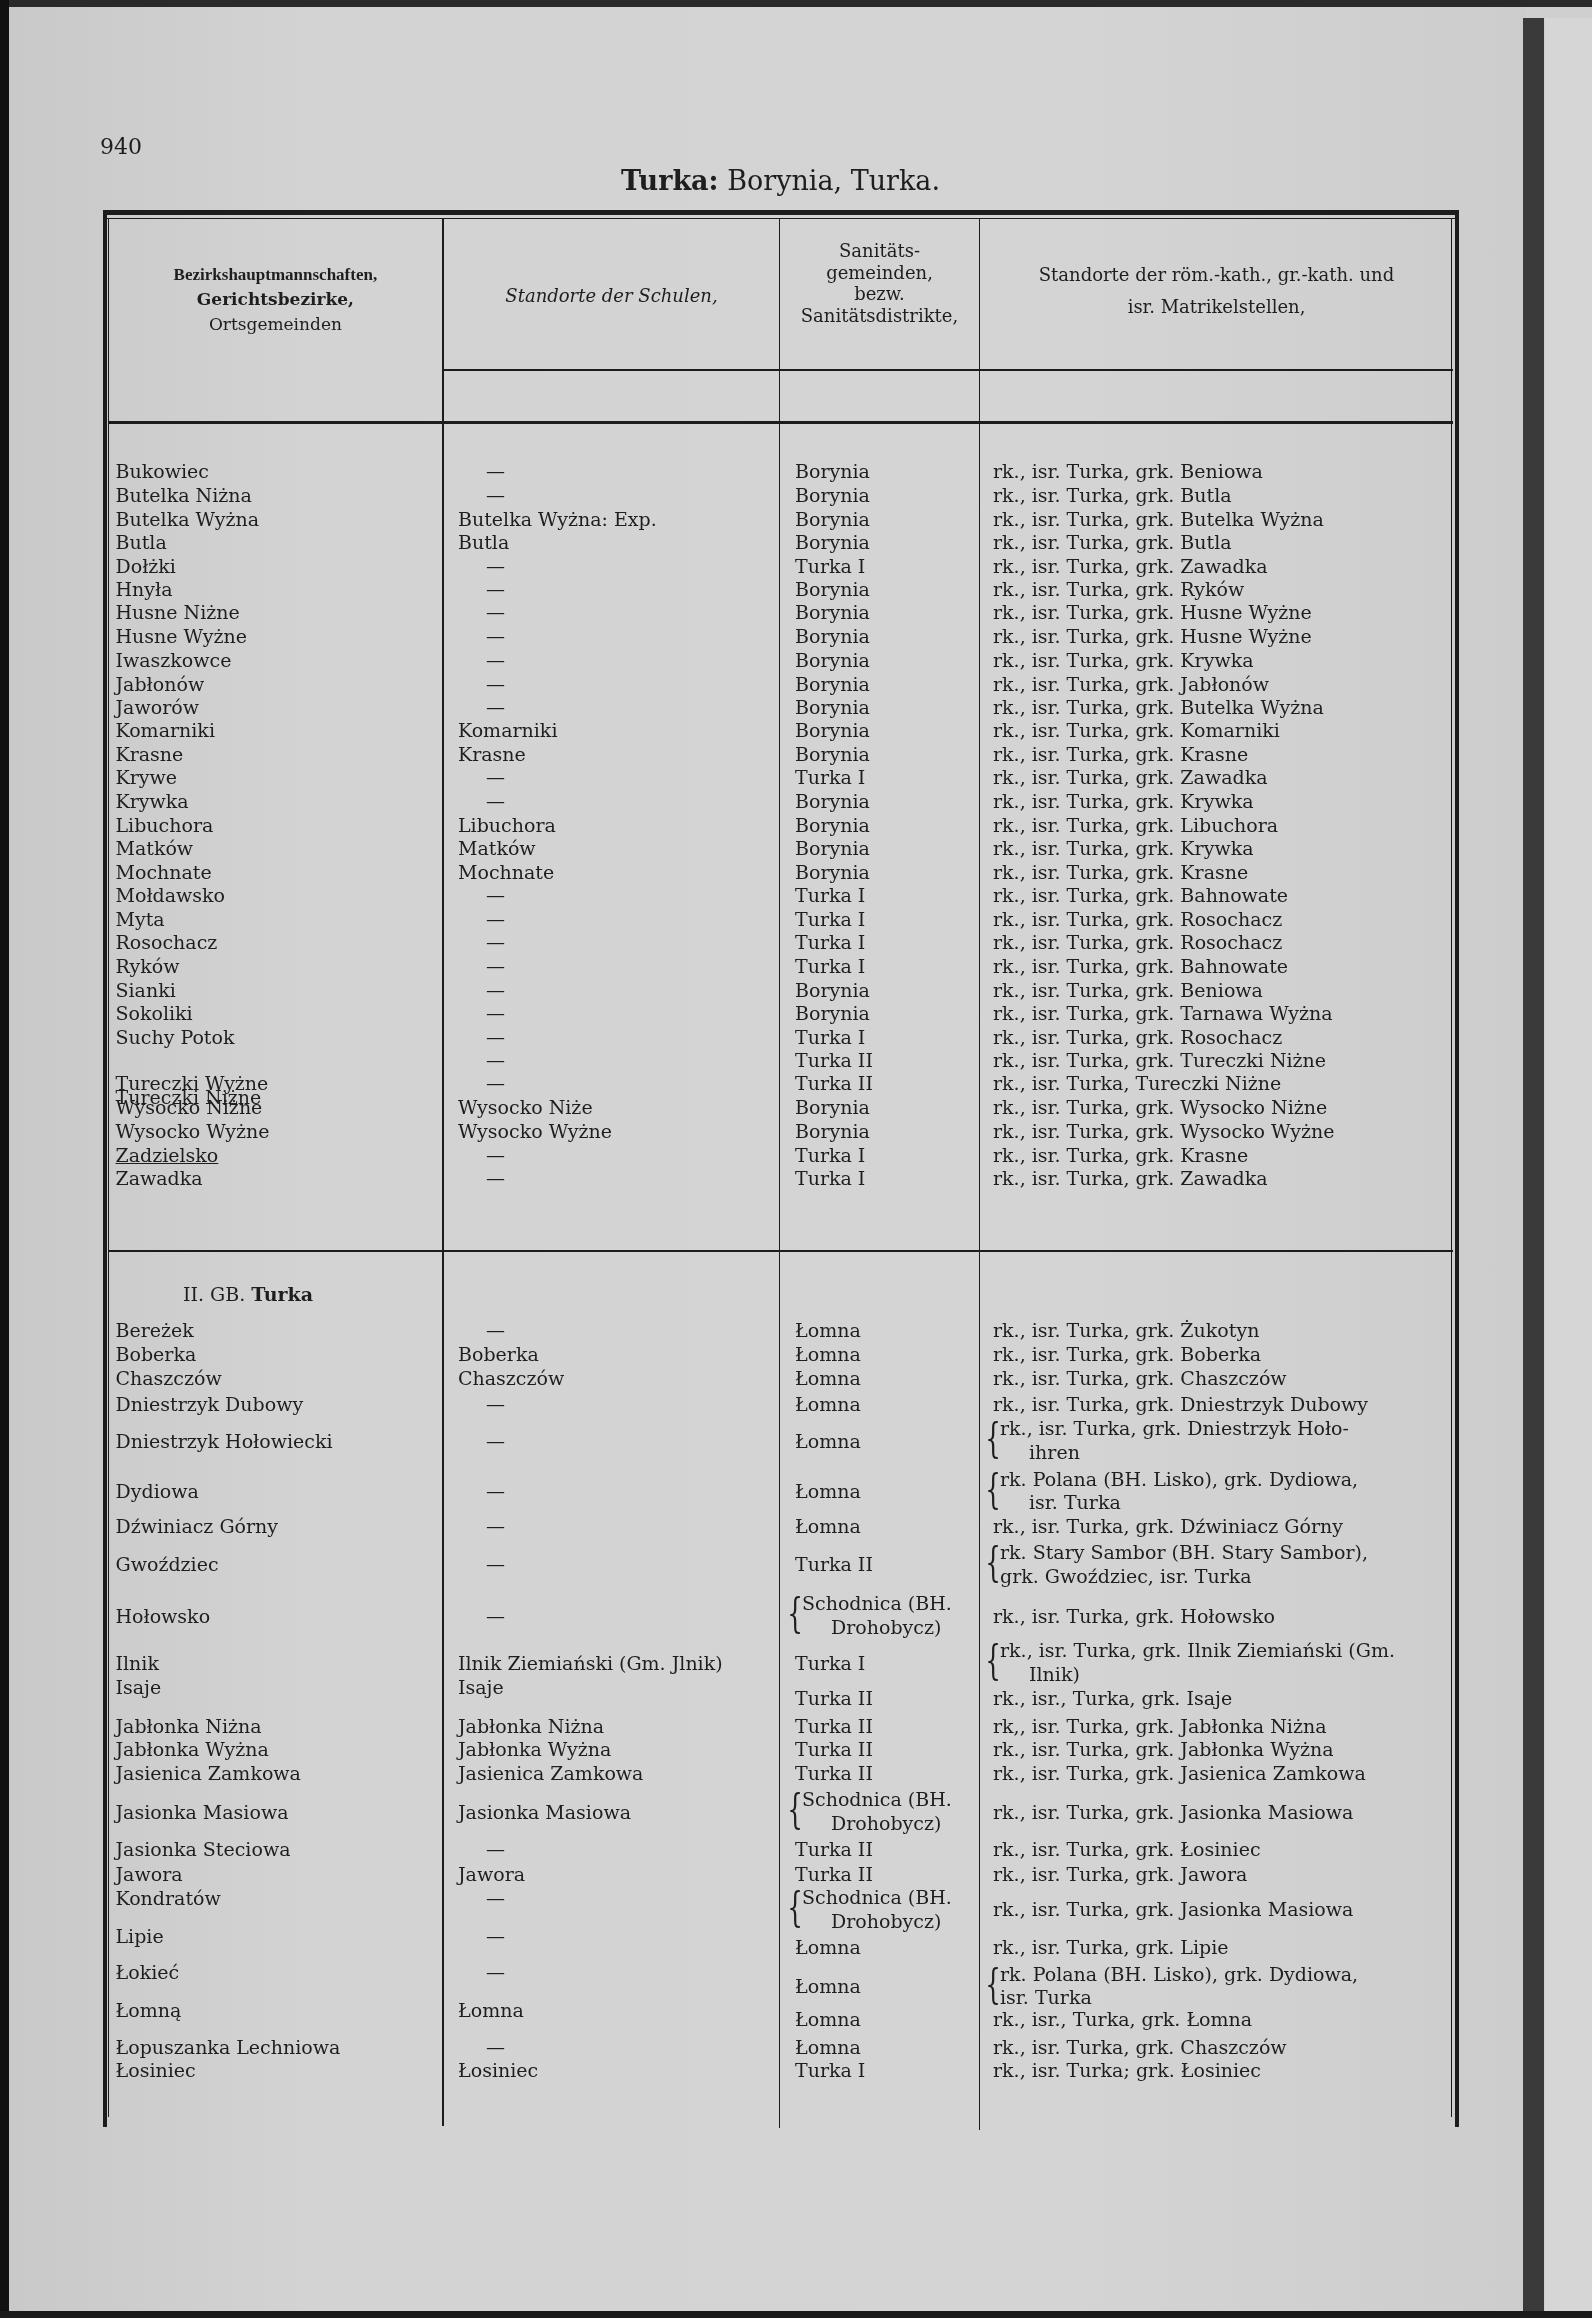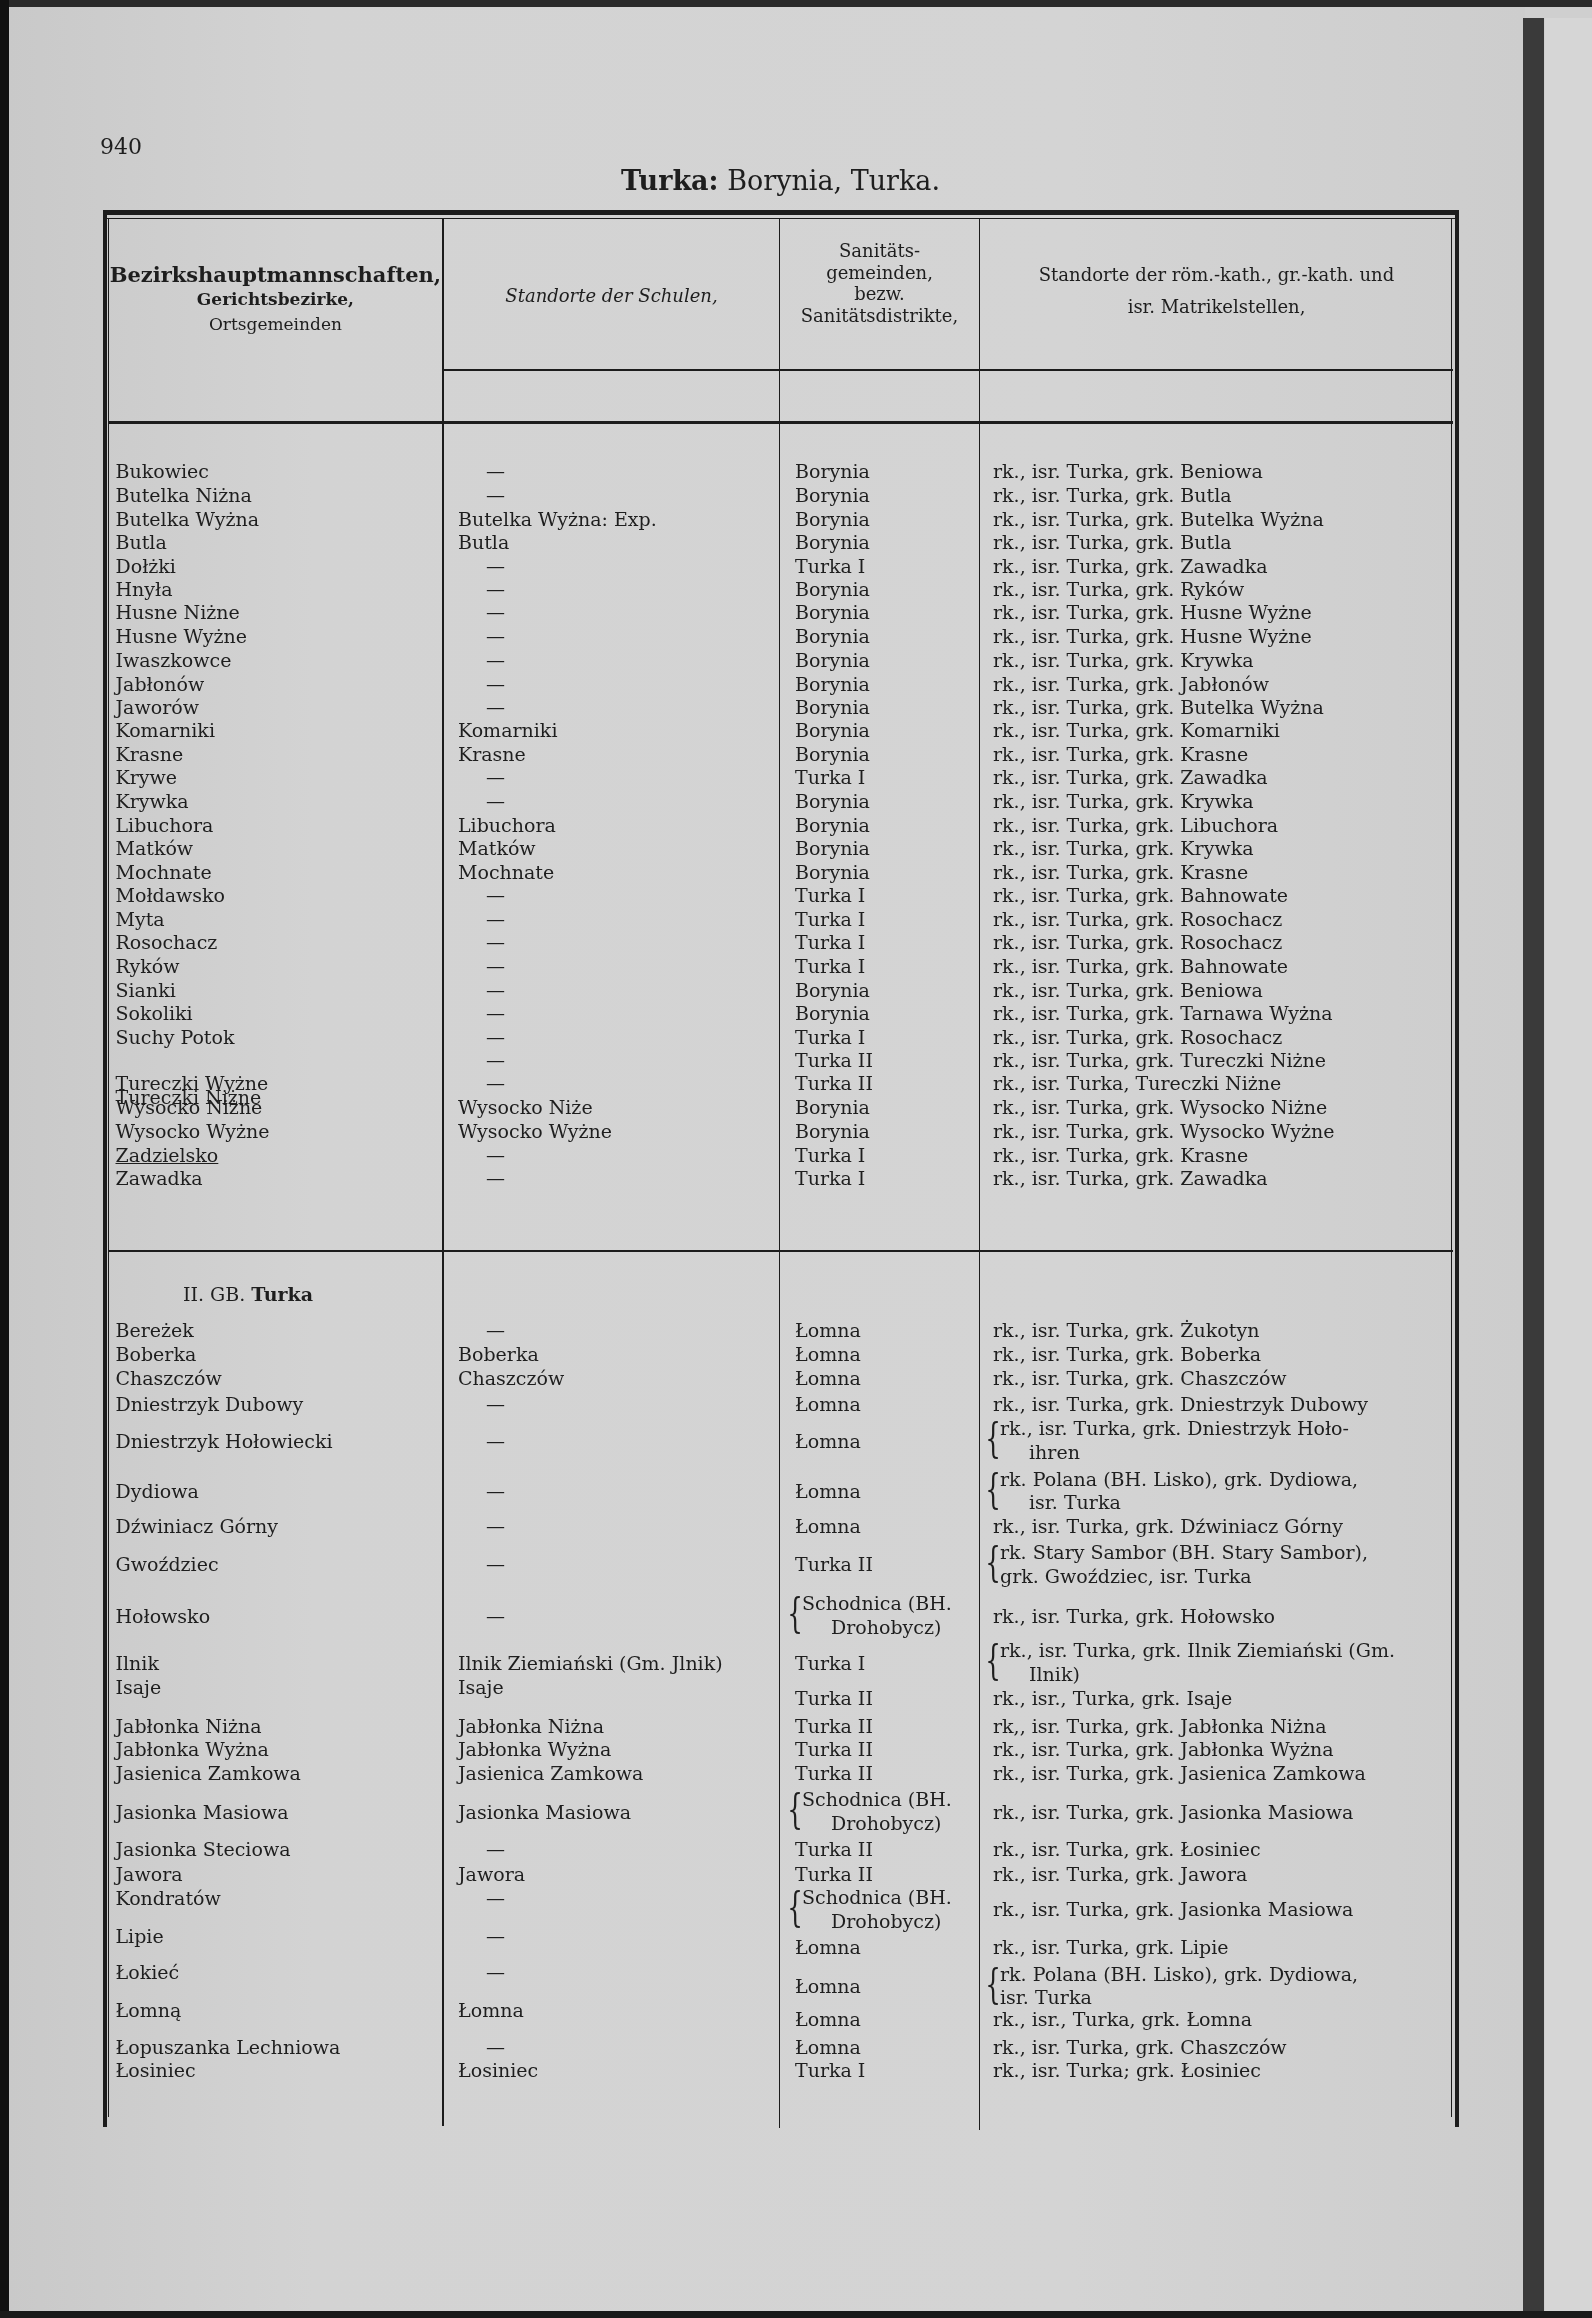--- a/index.html
+++ b/index.html
@@ -50,21 +50,21 @@
   <div class="line" style="left:1348px;top:8px;width:0.9px;height:1899px;"></div>
 
   <div class="line" style="left:339px;top:8px;width:1.8px;height:1908px;"></div>
   <div class="line" style="left:676px;top:8px;width:0.9px;height:1910px;"></div>
   <div class="line" style="left:876px;top:8px;width:0.9px;height:1912px;"></div>
 
   <div class="line" style="left:341px;top:159px;width:1009px;height:1.8px;"></div>
   <div class="line" style="left:5.4px;top:211px;width:1345px;height:2.7px;"></div>
   <div class="line" style="left:5.4px;top:1040px;width:1345px;height:1.8px;"></div>
 
-  <div class="hdr bold" style="left:5.4px;width:334px;top:54px;font-size:21px;">Bezirkshauptmannschaften,</div>
+  <div class="hdr bold" style="left:5.4px;width:334px;top:54px;font-size:17px;font-family:Liberation Serif, serif;">Bezirkshauptmannschaften,</div>
   <div class="hdr bold" style="left:5.4px;width:334px;top:78px;font-size:17px;">Gerichtsbezirke,</div>
   <div class="hdr" style="left:5.4px;width:334px;top:103px;font-size:17px;">Ortsgemeinden</div>
   <div class="hdr ital" style="left:341px;width:335px;top:75px;">Standorte der Schulen,</div>
   <div class="hdr" style="left:677px;width:199px;top:30px;">Sanitäts-</div>
   <div class="hdr" style="left:677px;width:199px;top:52px;">gemeinden,</div>
   <div class="hdr" style="left:677px;width:199px;top:73px;">bezw.</div>
   <div class="hdr" style="left:677px;width:199px;top:95px;">Sanitätsdistrikte,</div>
   <div class="hdr" style="left:877px;width:473px;top:54px;">Standorte der röm.-kath., gr.-kath. und</div>
   <div class="hdr" style="left:877px;width:473px;top:86px;">isr. Matrikelstellen,</div>
 

